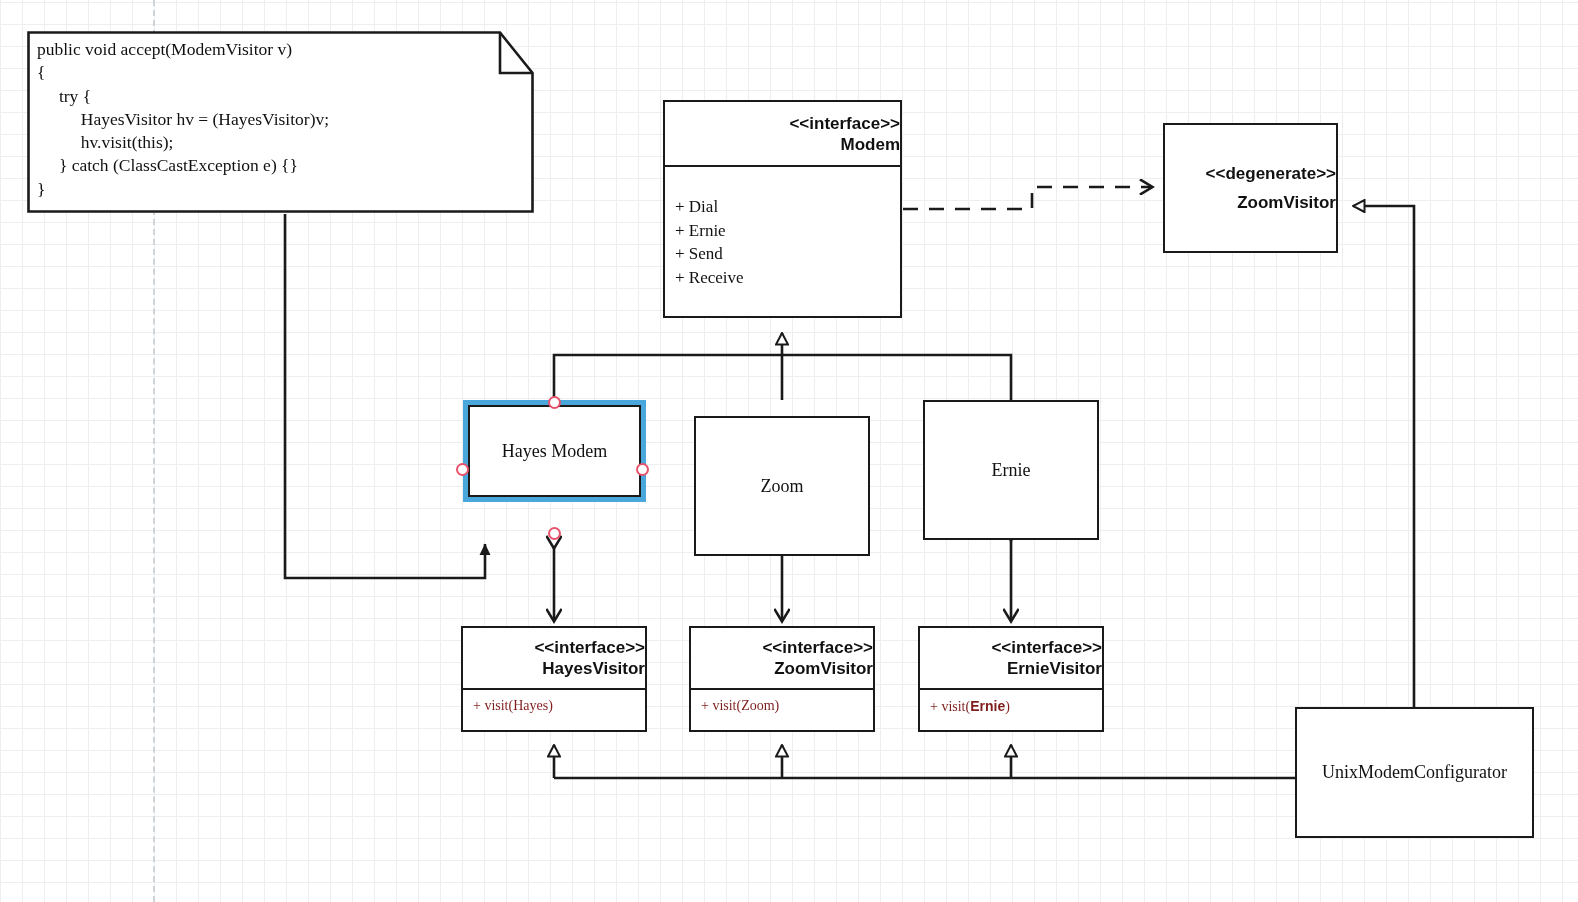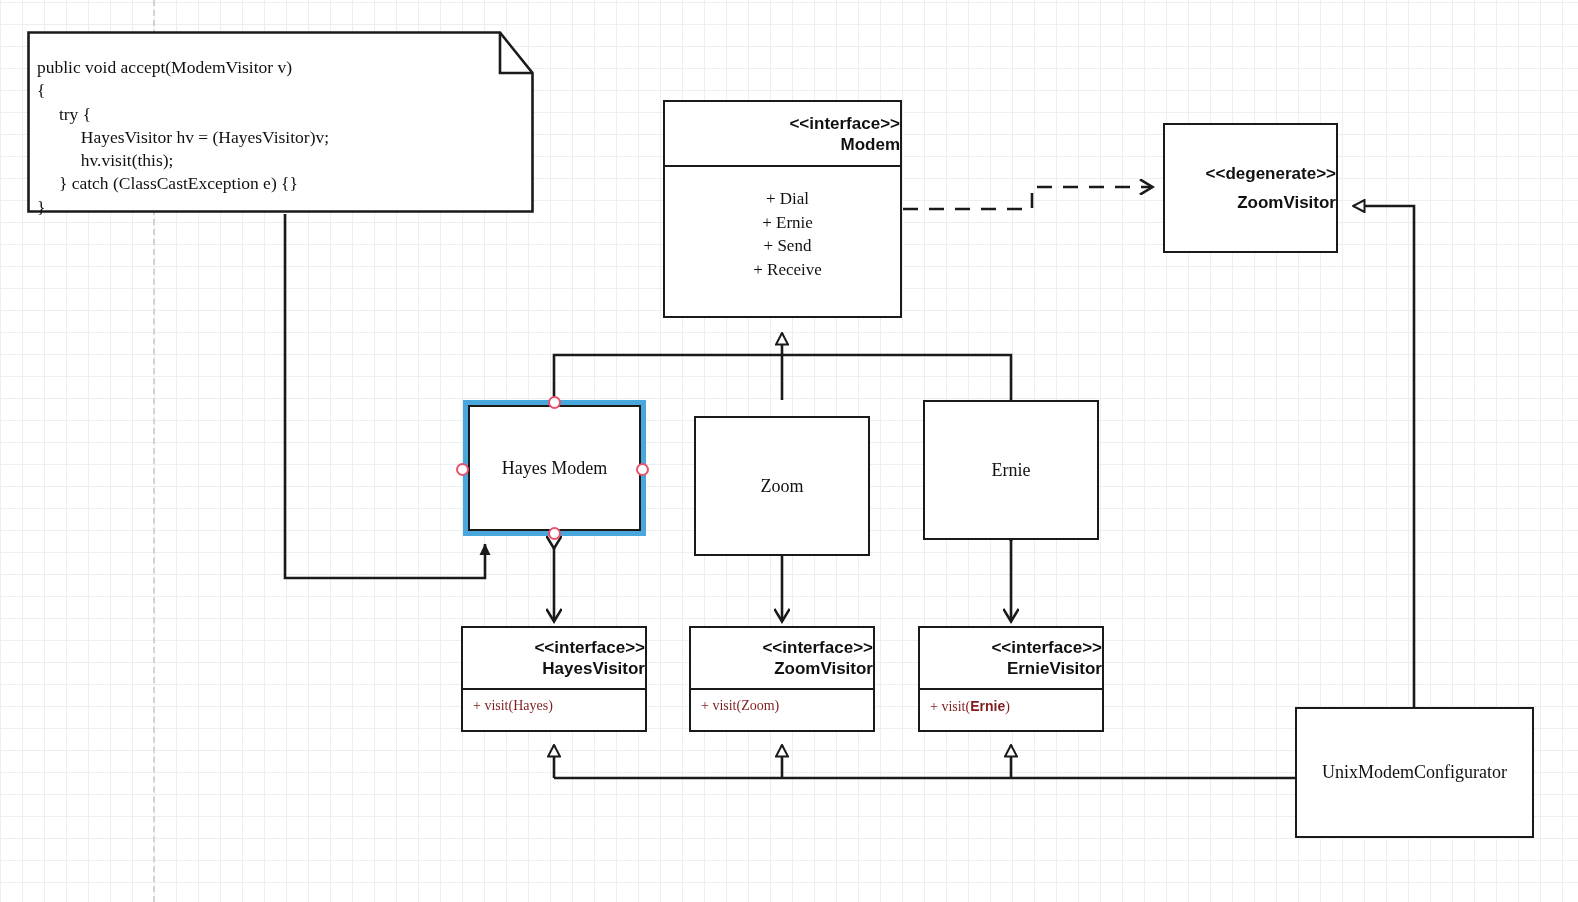--- a/index.html
+++ b/index.html
@@ -50,25 +50,25 @@
   }
   .ops-plain div{line-height:23.5px;}
 
   
   #note{
     position:absolute;left:27px;top:31px;width:507px;height:182px;
   }
   #note .note-text{
     position:absolute;left:10px;top:7px;
     font-family:"Liberation Serif", serif;font-size:17.5px;line-height:23.3px;
-    color:#111;white-space:pre;margin-top:18px;
+    color:#111;white-space:pre;
   }
 
   
-  #hayes-wrap{position:absolute;left:463px;top:400px;width:183px;height:136px;}
+  #hayes-wrap{position:absolute;left:463px;top:400px;width:183px;height:102px;}
   #hayes-wrap .sel{
     position:absolute;left:0;top:0;right:0;bottom:0;
     border:5px solid #4aa7dc;box-sizing:border-box;
   }
   #hayes-wrap .inner{
     position:absolute;left:5px;top:5px;right:5px;bottom:5px;
     border:2px solid #1a1a1a;background:#ffffff;box-sizing:border-box;
   }
   .handle{
     position:absolute;width:13px;height:13px;border-radius:50%;
@@ -134,21 +134,21 @@
           hv.visit(this);
      } catch (ClassCastException e) {}
 }</div>
 </div>
 
 <div class="node" id="modem" style="left:663px;top:100px;width:239px;height:218px;">
   <div class="iface-title" style="height:63px;">
     <span>&lt;&lt;interface&gt;&gt;</span>
     <span>Modem</span>
   </div>
-  <div class="iface-ops ops-plain" style="height:calc(100% - 63px);padding-top:20px;text-align:center;">
+  <div class="iface-ops ops-plain" style="height:calc(100% - 63px);padding-top:28px;">
     <div>+ Dial</div>
     <div>+ Ernie</div>
     <div>+ Send</div>
     <div>+ Receive</div>
   </div>
 </div>
 
 <div class="node" id="modem-visitor" style="left:1163px;top:123px;width:175px;height:130px;">
   <div class="iface-title" style="height:100%;gap:8px;">
     <span>&lt;&lt;degenerate&gt;&gt;</span>

